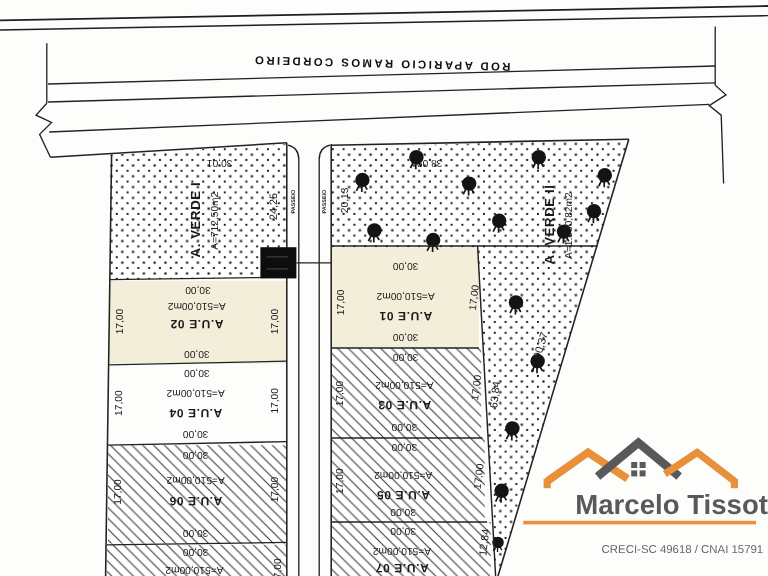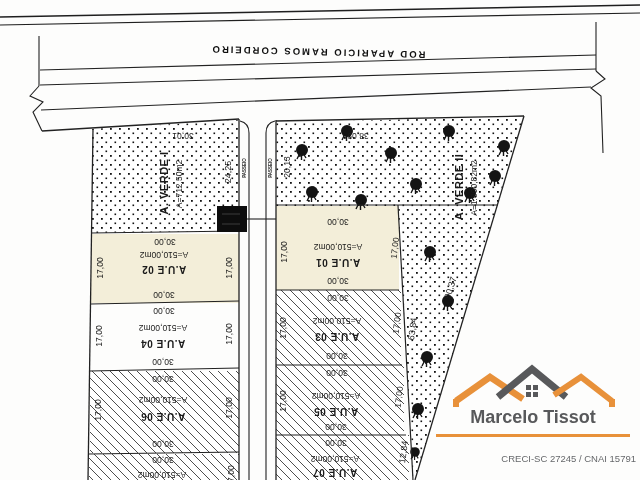--- a/index.html
+++ b/index.html
@@ -20,22 +20,22 @@
     font-size:9.5px;letter-spacing:2px;color:#0f0f0f;}
   .dim{font-size:8.5px;}
   .dim9{font-size:9px;}
   .lotname{font-size:10px;font-weight:bold;letter-spacing:.5px;}
   .area{font-size:8.5px;}
   .verdename{font-size:11px;font-weight:bold;letter-spacing:.5px;}
   .tiny{font-size:4.5px;font-weight:bold;color:#222;letter-spacing:0;}
   
   .logo{position:absolute;left:426px;top:357px;width:214px;height:115px;}
   .logo .roofs{position:absolute;left:0;top:0;}
-  .logo .title{position:absolute;left:0;top:50px;width:214px;text-align:center;
-    font-size:18px;font-weight:bold;color:#58595b;}
+  .logo .title{position:absolute;left:0;top:50px;width:214px;text-align:right;
+    font-size:23px;font-weight:bold;color:#58595b;}
   .logo .rule{position:absolute;left:10px;top:77px;width:194px;height:3px;background:#e8913a;}
   .logo .subtitle{position:absolute;left:0;top:83px;width:214px;text-align:center;
     font-size:11px;color:#66686b;letter-spacing:.4px;}
   .logo .registry{position:absolute;left:20px;top:96px;width:190px;text-align:right;
     font-size:9.5px;color:#66686b;}
 </style>
 </head>
 <body>
 
 <div class="stage">
@@ -218,16 +218,16 @@
         <rect x="100" y="28" width="5" height="5"></rect>
         <rect x="107" y="28" width="5" height="5"></rect>
         <rect x="100" y="35" width="5" height="5"></rect>
         <rect x="107" y="35" width="5" height="5"></rect>
       </g>
       <path d="M128,38 L155,20 L186,44" fill="none" stroke="#e8913a" stroke-width="6" stroke-linejoin="miter"></path>
       <rect x="183" y="42" width="6" height="8" fill="#e8913a"></rect>
     </svg>
     <div class="title">Marcelo Tissot</div>
     <div class="rule"></div>
-    <div class="registry">CRECI-SC 27245 / CNAI 15791</div>
+    <div class="registry">CRECI-SC 49618 / CNAI 15791</div>
   </div>
 
 </div>
 
 </body></html>

